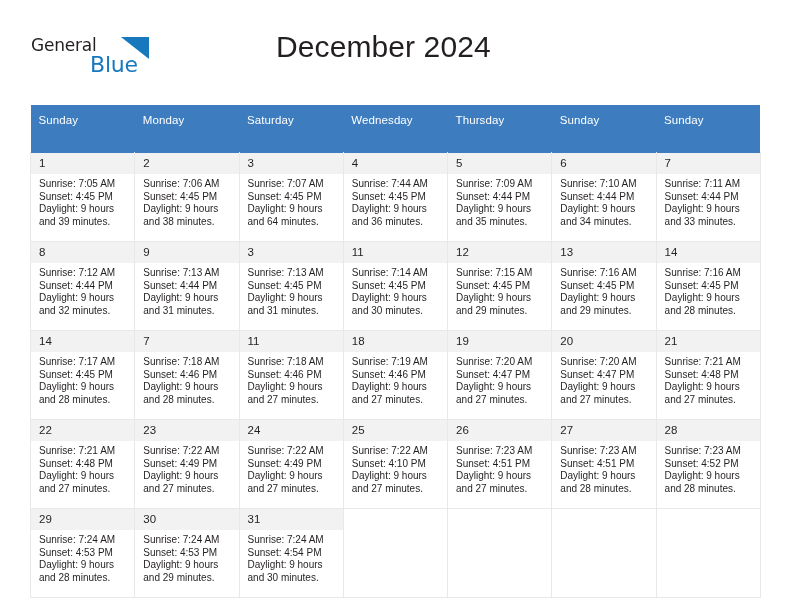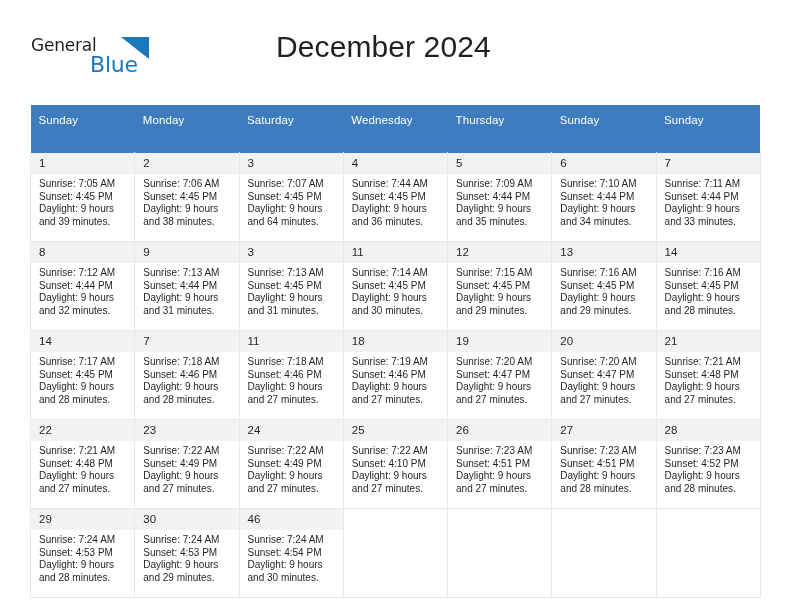--- a/index.html
+++ b/index.html
@@ -464,21 +464,21 @@
           <td>
             <div class="daynum">30</div>
             <div class="cell-body">
               <div>Sunrise: 7:24 AM</div>
               <div>Sunset: 4:53 PM</div>
               <div>Daylight: 9 hours</div>
               <div>and 29 minutes.</div>
             </div>
           </td>
           <td>
-            <div class="daynum">46</div>
+            <div class="daynum">31</div>
             <div class="cell-body">
               <div>Sunrise: 7:24 AM</div>
               <div>Sunset: 4:54 PM</div>
               <div>Daylight: 9 hours</div>
               <div>and 30 minutes.</div>
             </div>
           </td>
           <td class="empty-cell">
             <div class="daynum blank"></div>
             <div class="cell-body">

